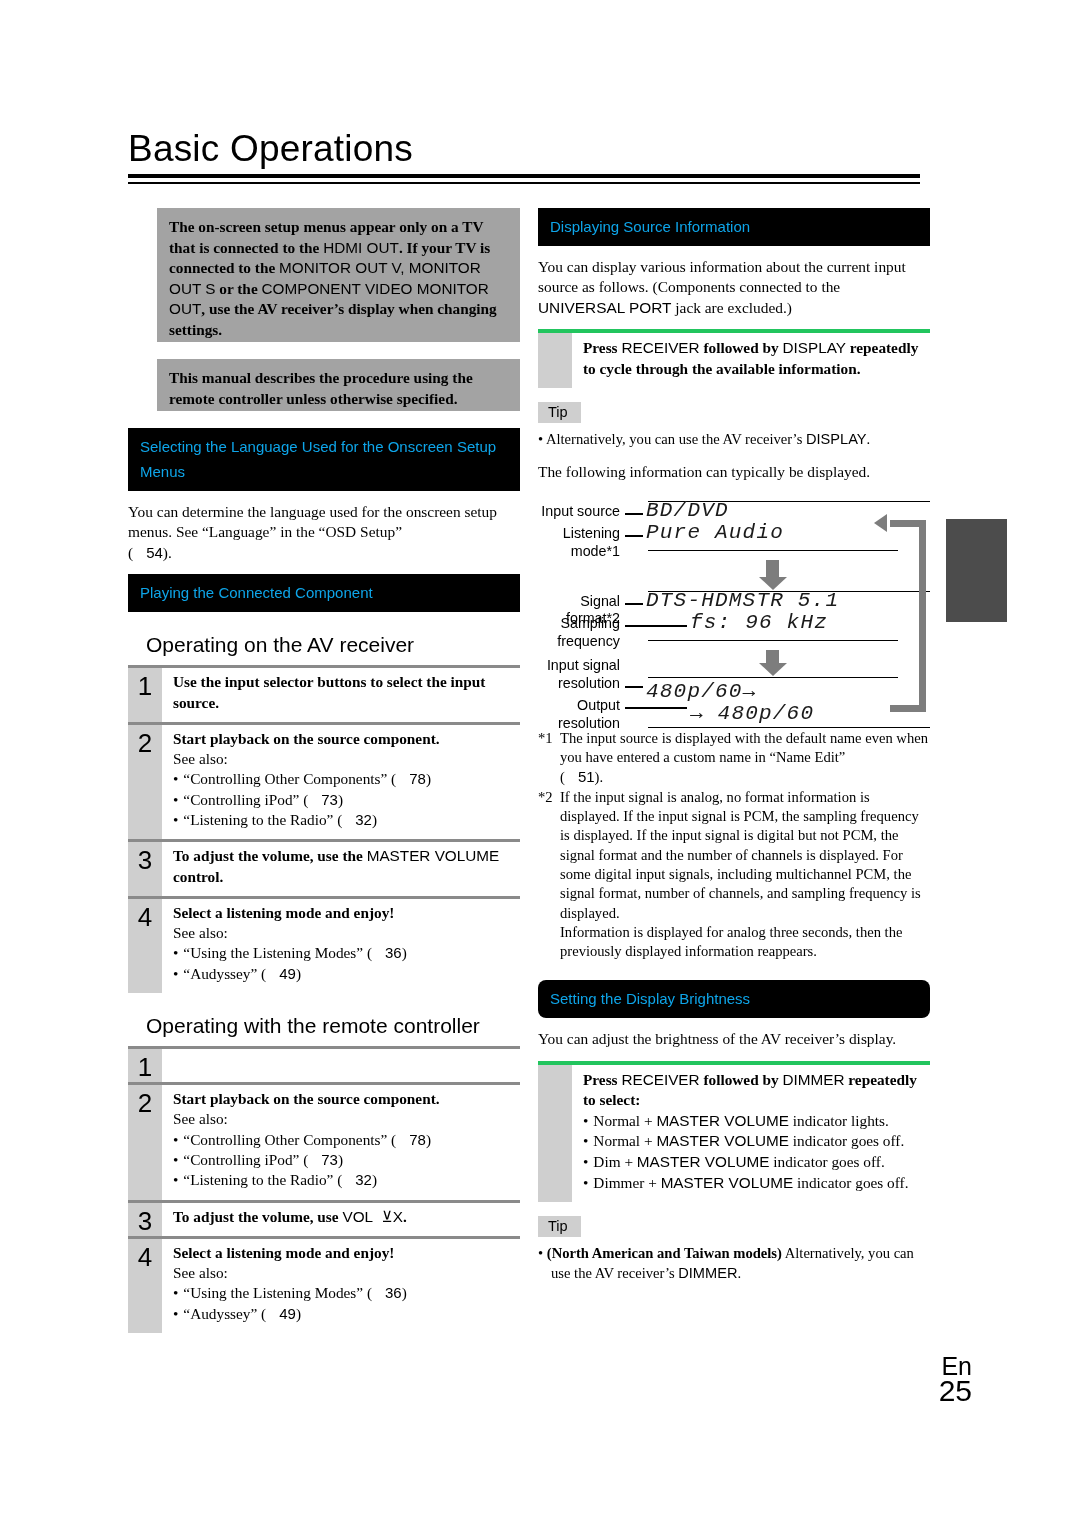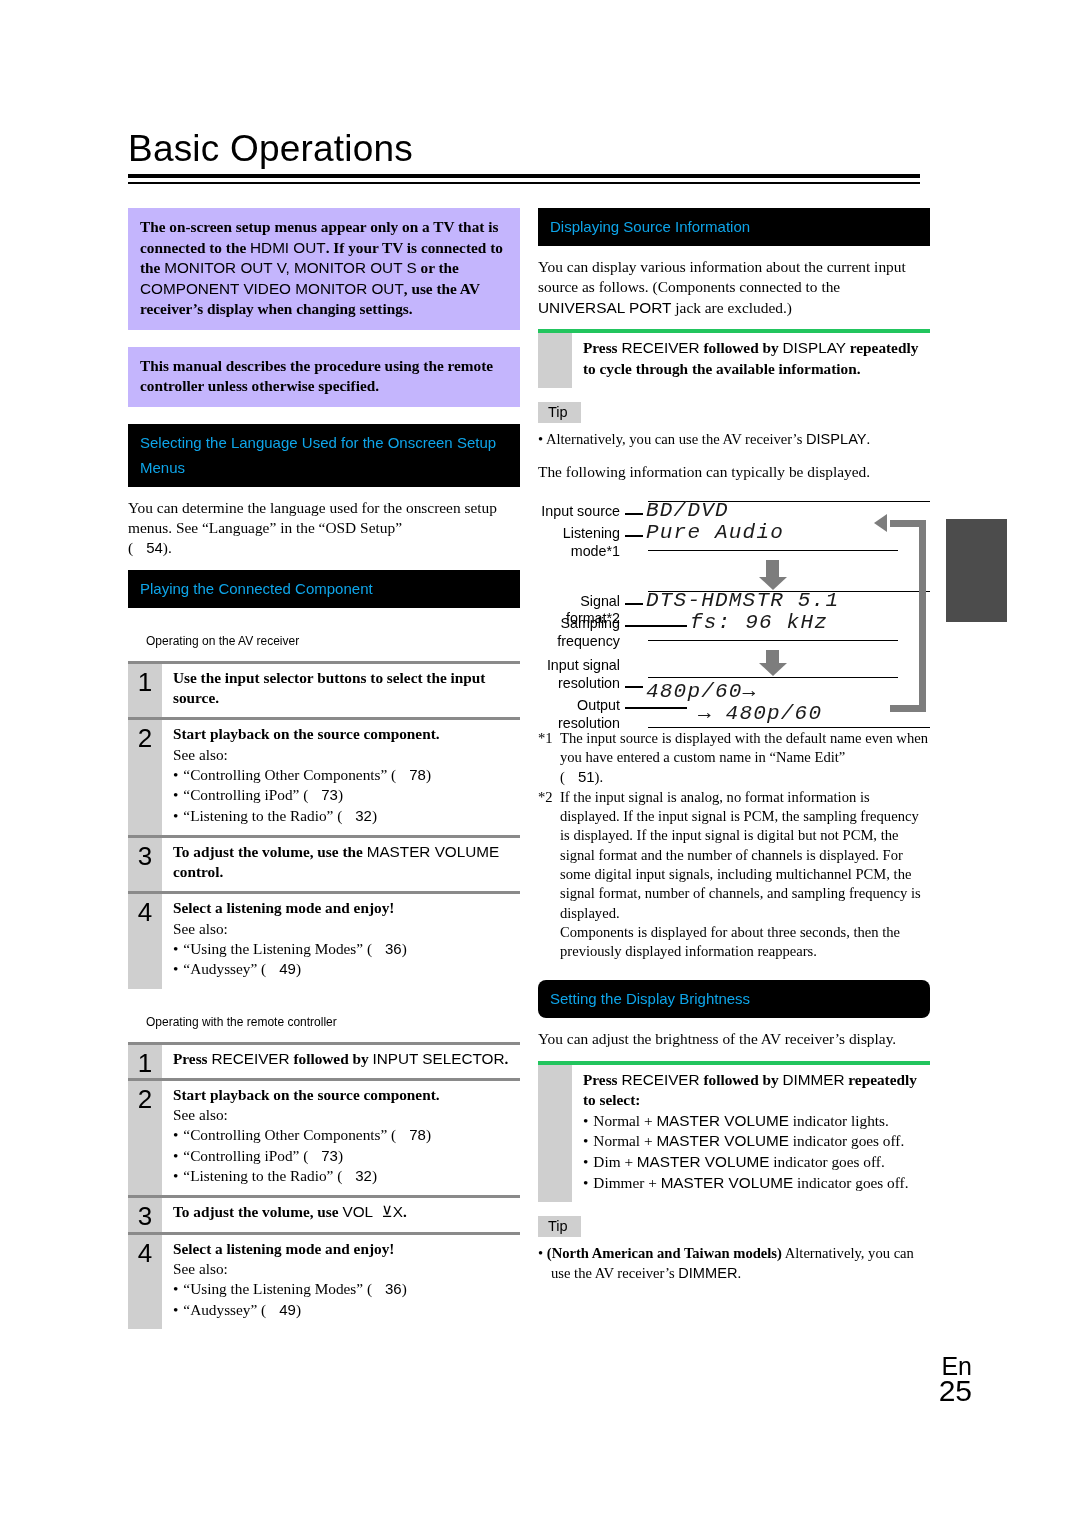--- a/index.html
+++ b/index.html
@@ -17,38 +17,38 @@
   }
   .title-rule{position:absolute;left:128px;top:174px;width:792px;height:4px;background:#000;}
   .title-rule2{position:absolute;left:128px;top:182px;width:792px;height:2px;background:#000;}
 
   
   .col-left{position:absolute;left:128px;top:208px;width:392px;}
   .col-right{position:absolute;left:538px;top:208px;width:392px;}
 
   
   .note-box{
-    background:#c4b5fd;padding:9px 12px 10px 12px;margin-bottom:17px;
-    font-weight:bold;font-size:15.3px;line-height:20.5px;
+    background:#a3a3a3;padding:9px 12px 2px 12px;margin-bottom:17px;
+    font-weight:bold;font-size:15.3px;line-height:20.5px;margin-left:29px;
   }
   .note-box .sans{font-family:"Liberation Sans", sans-serif;font-weight:400;}
 
   .sec-head{
     background:#000;color:#0ea5e9;
     font-family:"Liberation Sans", sans-serif;
     font-size:15px;font-weight:400;line-height:25px;
     padding:6px 2px 7px 12px;margin-bottom:11px;
   }
 
   .body-text{font-size:15.4px;line-height:20.4px;margin-bottom:11px;}
   .body-text .sans{font-family:"Liberation Sans", sans-serif;}
 
   .subhead{
     font-family:"Liberation Sans", sans-serif;
-    font-size:12px;line-height:22px;padding-left:18px;margin:22px 0 9px 0;
+    font-size:21px;line-height:22px;padding-left:18px;margin:22px 0 9px 0;
   }
 
   
   .steps{margin:0 0 6px 0;}
   .step{position:relative;display:flex;align-items:stretch;border-top:3px solid #8a8a8a;}
   .step.first{border-top:3px solid #8a8a8a;}
   .step-num{
     width:34px;min-width:34px;background:#cfcfcf;
     font-family:"Liberation Sans", sans-serif;
     font-size:26px;line-height:30px;text-align:center;padding-top:3px;color:#000;
@@ -206,23 +206,20 @@
       </div>
 
     </div>
 
     <div class="subhead">Operating with the remote controller</div>
 
     <div class="steps">
 
       <div class="step first">
         <div class="step-num">1</div>
-        <div class="step-body">
-          <div class="step-title">Press <span class="sans">RECEIVER</span> followed by <span class="sans">INPUT SELECTOR</span>.</div>
-        </div>
       </div>
 
       <div class="step">
         <div class="step-num">2</div>
         <div class="step-body">
           <div class="step-title">Start playback on the source component.</div>
           <div class="step-sub">See also:</div>
           <ul class="step-list">
             <li><span>“Controlling Other Components” (</span><span class="ref">78</span><span>)</span></li>
             <li><span>“Controlling iPod” (</span><span class="ref">73</span><span>)</span></li>
@@ -307,21 +304,21 @@
 
       <div class="dg-line" style="left:110px;top:183px;width:250px;"></div>
       <div class="dg-label" style="left:0px;top:163px;width:82px;">Input signal</div>
       <div class="dg-label" style="left:0px;top:181px;width:82px;">resolution</div>
       <div class="dg-dash" style="left:87px;top:192px;width:18px;"></div>
       <div class="dg-lcd" style="left:108px;top:186px;">480p/60→</div>
 
       <div class="dg-label" style="left:0px;top:203px;width:82px;">Output</div>
       <div class="dg-label" style="left:0px;top:221px;width:82px;">resolution</div>
       <div class="dg-dash" style="left:87px;top:213px;width:62px;"></div>
-      <div class="dg-lcd" style="left:160px;top:208px;">→ 480p/60</div>
+      <div class="dg-lcd" style="left:152px;top:208px;">→ 480p/60</div>
       <div class="dg-line" style="left:110px;top:233px;width:282px;"></div>
 
       <div class="loop" style="left:330px;top:26px;width:58px;height:192px;">
         <div class="v" style="height:192px;"></div>
         <div class="h-top" style="width:36px;"></div>
         <div class="h-bot" style="width:36px;"></div>
         <div class="head" style="left:6px;"></div>
       </div>
     </div>
 
@@ -332,21 +329,21 @@
         <span>The input source is displayed with the default name even when you have entered a custom name in “Name Edit”</span>
         <br>(<span class="ref">51</span>).
       </div>
     </div>
 
     <div class="fn">
       <div class="mark">*2</div>
       <div class="txt">If the input signal is analog, no format information is displayed. If the input signal is PCM, the sampling frequency is displayed. If the input signal is digital but not PCM, the signal format and the number of channels is displayed. For some digital input signals, including multichannel PCM, the signal format, number of channels, and sampling frequency is displayed.</div>
     </div>
 
-    <div class="fn-extra">Components is displayed for about three seconds, then the previously displayed information reappears.</div>
+    <div class="fn-extra">Information is displayed for analog three seconds, then the previously displayed information reappears.</div>
 
     
     <div class="sec-head" style="margin-top:19px;border-radius:8px;">Setting the Display Brightness</div>
 
     <div class="body-text">
       You can adjust the brightness of the AV receiver’s display.
     </div>
 
     <div class="press">
       <div class="bar"></div>

